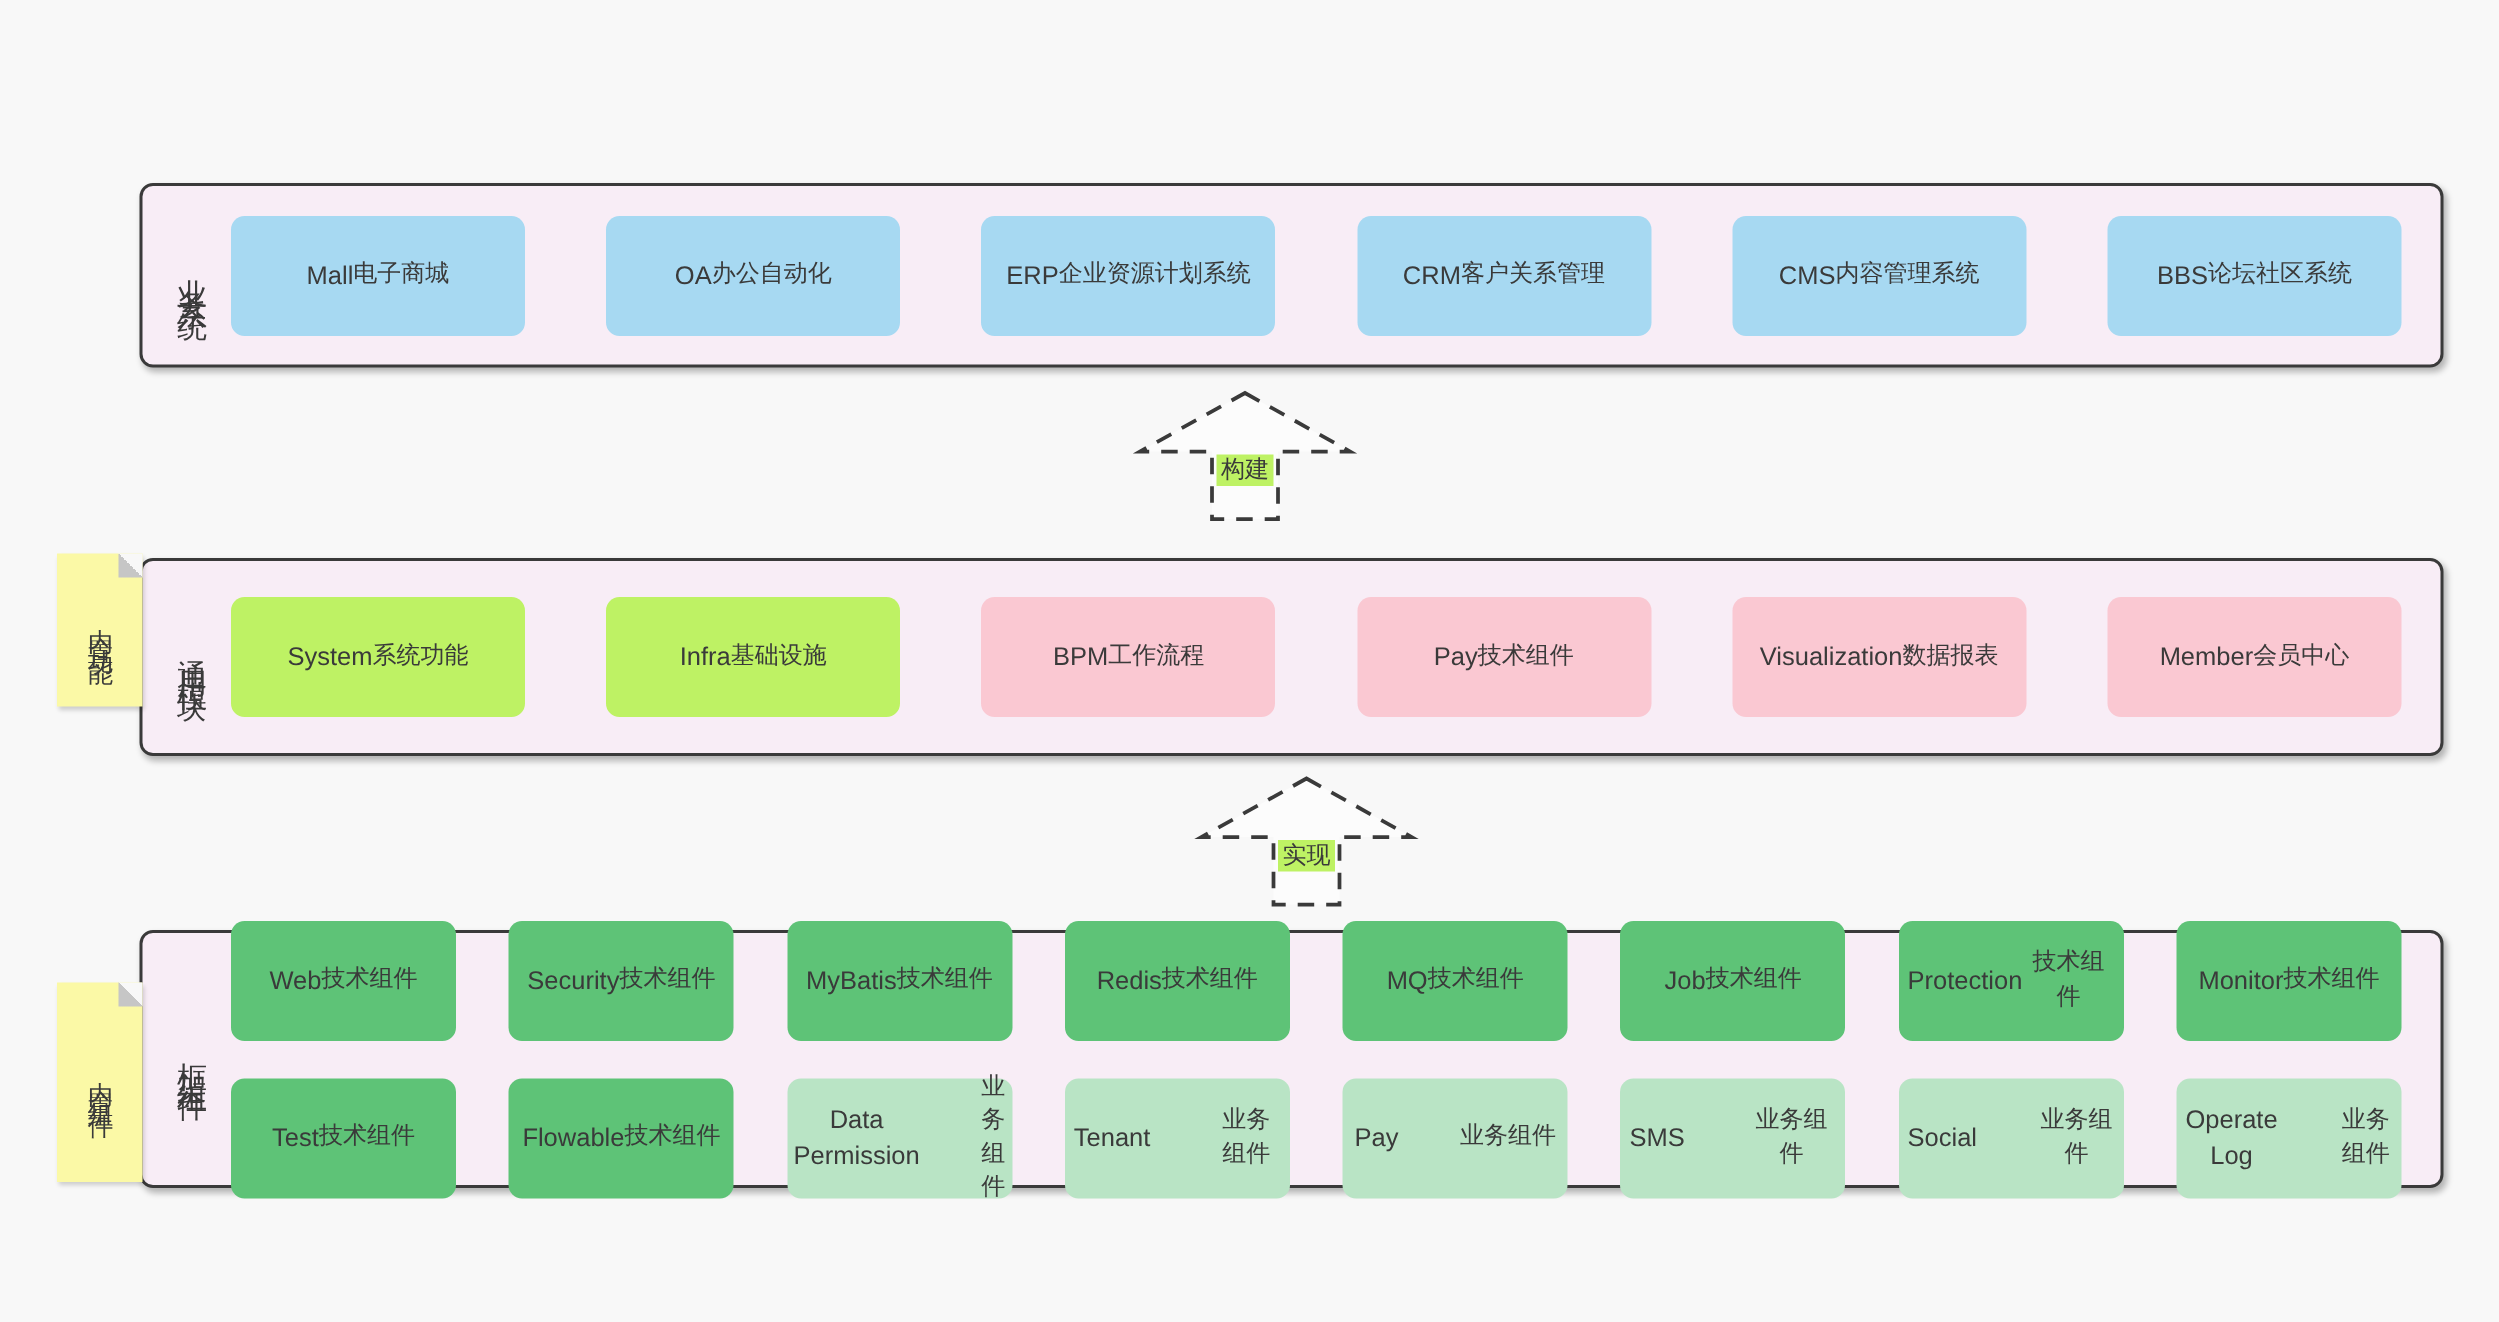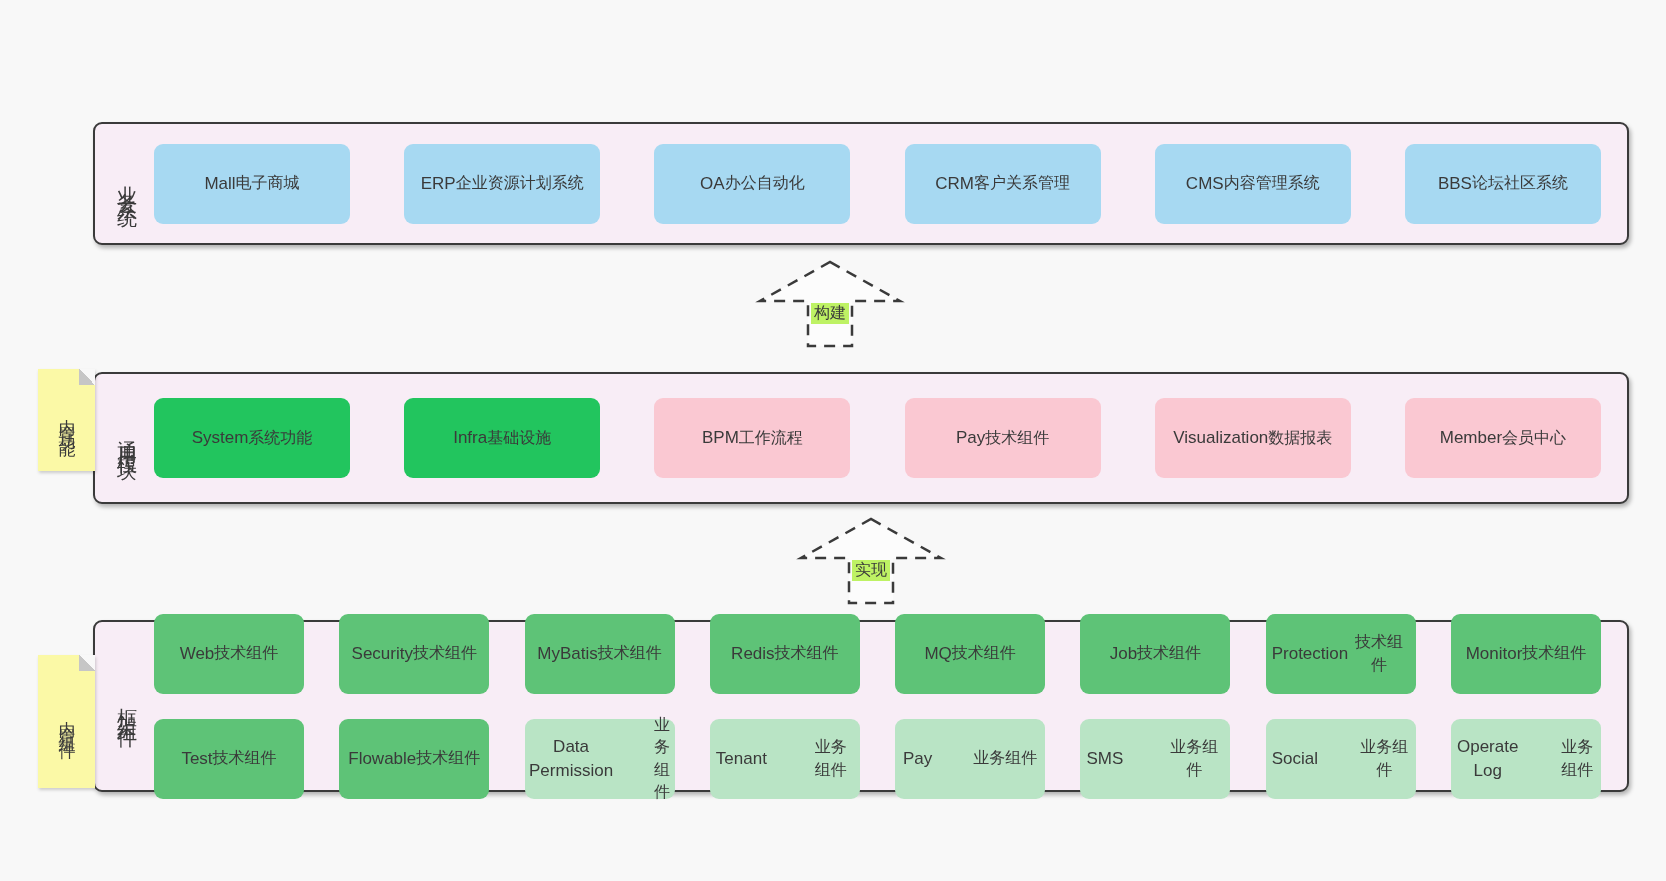--- a/index.html
+++ b/index.html
@@ -46,21 +46,21 @@
   .box {
     box-sizing:border-box; border-radius:9px;
     display:flex; flex-direction:row; align-items:center; justify-content:center;
     text-align:center; line-height:1.4; padding:4px 6px;
   }
   .box .box-title { font-size:17px; }
   .box .box-sub   { font-size:16px; }
   .w-box { width:196px; height:80px; }   
   .n-box { width:150px; height:80px; }   
   .blue       { background:#a7d9f2; }
-  .red        { background:#22c55e; }
+  .red        { background:#bef264; }
   .pink       { background:#fac8d2; }
   .green      { background:#5ec377; }
   .lightgreen { background:#b9e4c5;gap:41px; }
 
   
   .sticky {
     position:absolute; left:38px; width:57px;
     background:#fbf9a6; z-index:5;
     display:flex; align-items:center; justify-content:center;
     font-size:17px;
@@ -91,26 +91,26 @@
   <section class="band" id="band-business">
     <div class="band-label">
       <span class="v-text">业务系统</span>
     </div>
     <div class="band-content">
       <div class="box w-box blue">
         <div class="box-title">Mall</div>
         <div class="box-sub">电子商城</div>
       </div>
       <div class="box w-box blue">
+        <div class="box-title">OA</div>
+        <div class="box-sub">办公自动化</div>
+      </div>
+      <div class="box w-box blue">
         <div class="box-title">ERP</div>
         <div class="box-sub">企业资源计划系统</div>
-      </div>
-      <div class="box w-box blue">
-        <div class="box-title">OA</div>
-        <div class="box-sub">办公自动化</div>
       </div>
       <div class="box w-box blue">
         <div class="box-title">CRM</div>
         <div class="box-sub">客户关系管理</div>
       </div>
       <div class="box w-box blue">
         <div class="box-title">CMS</div>
         <div class="box-sub">内容管理系统</div>
       </div>
       <div class="box w-box blue">

